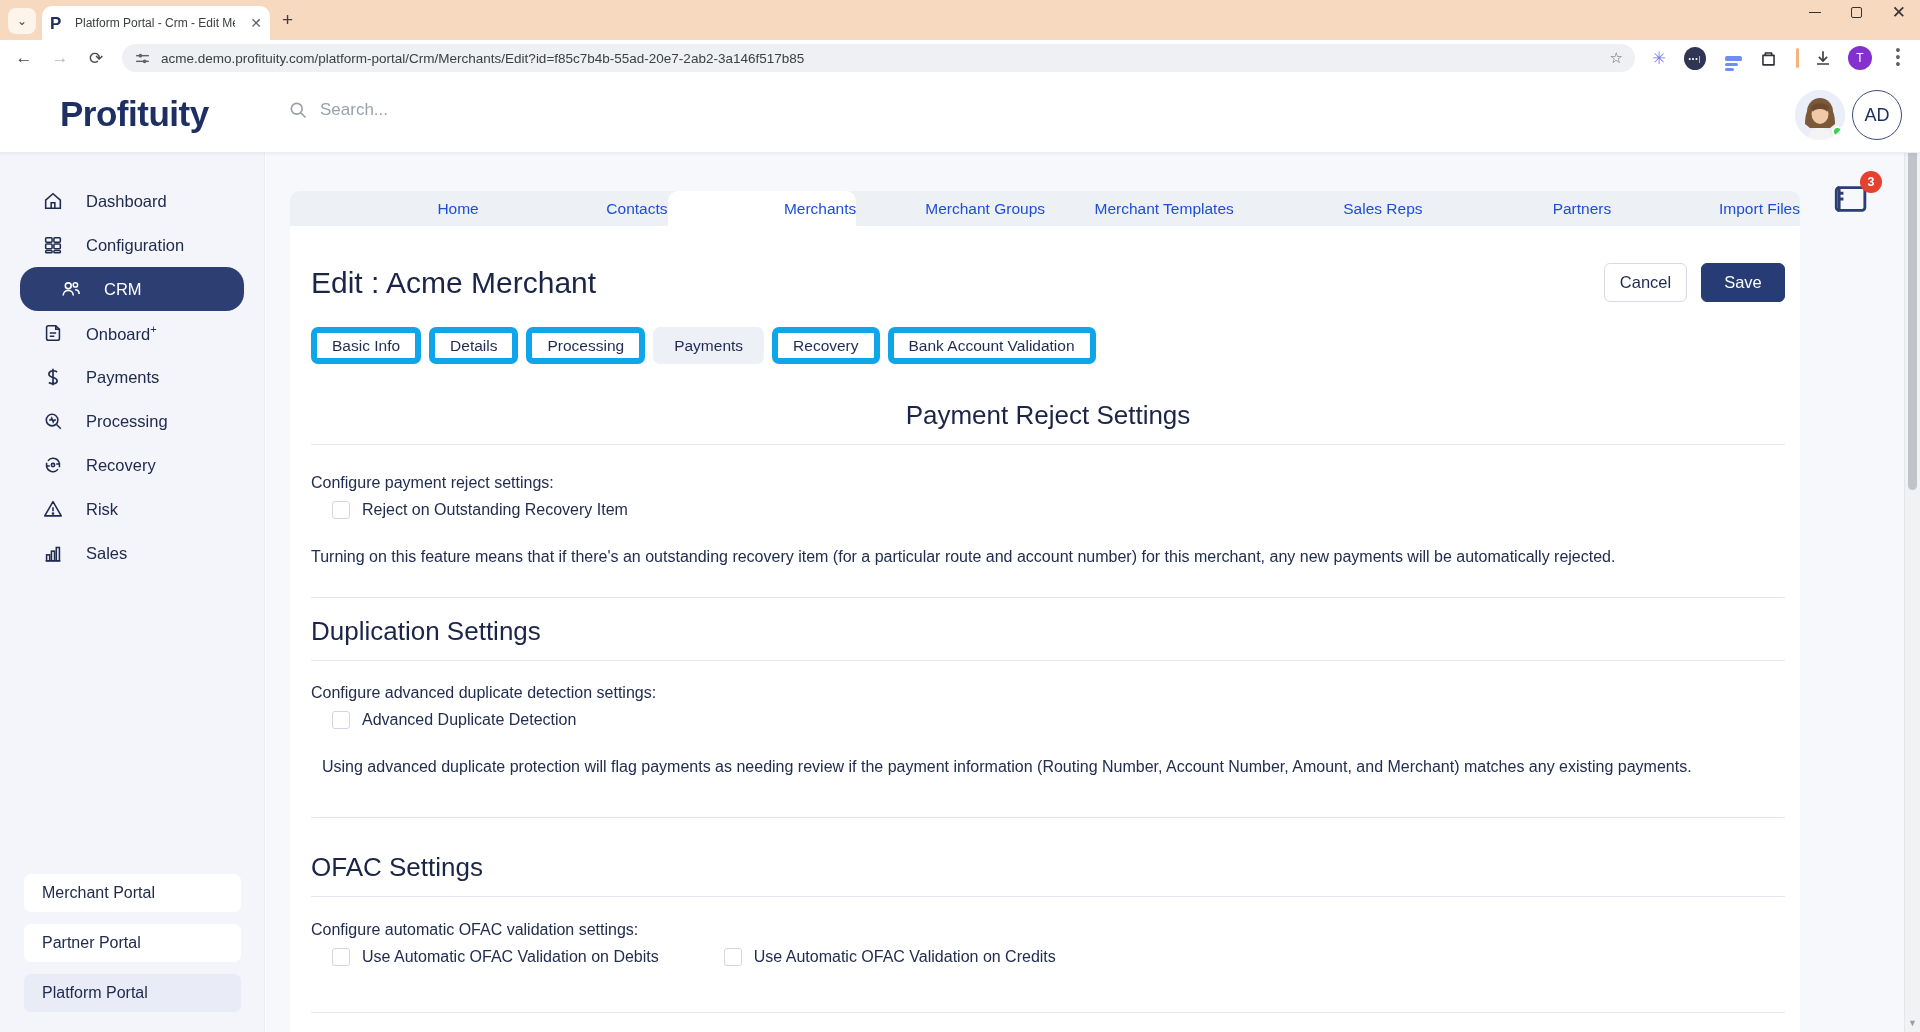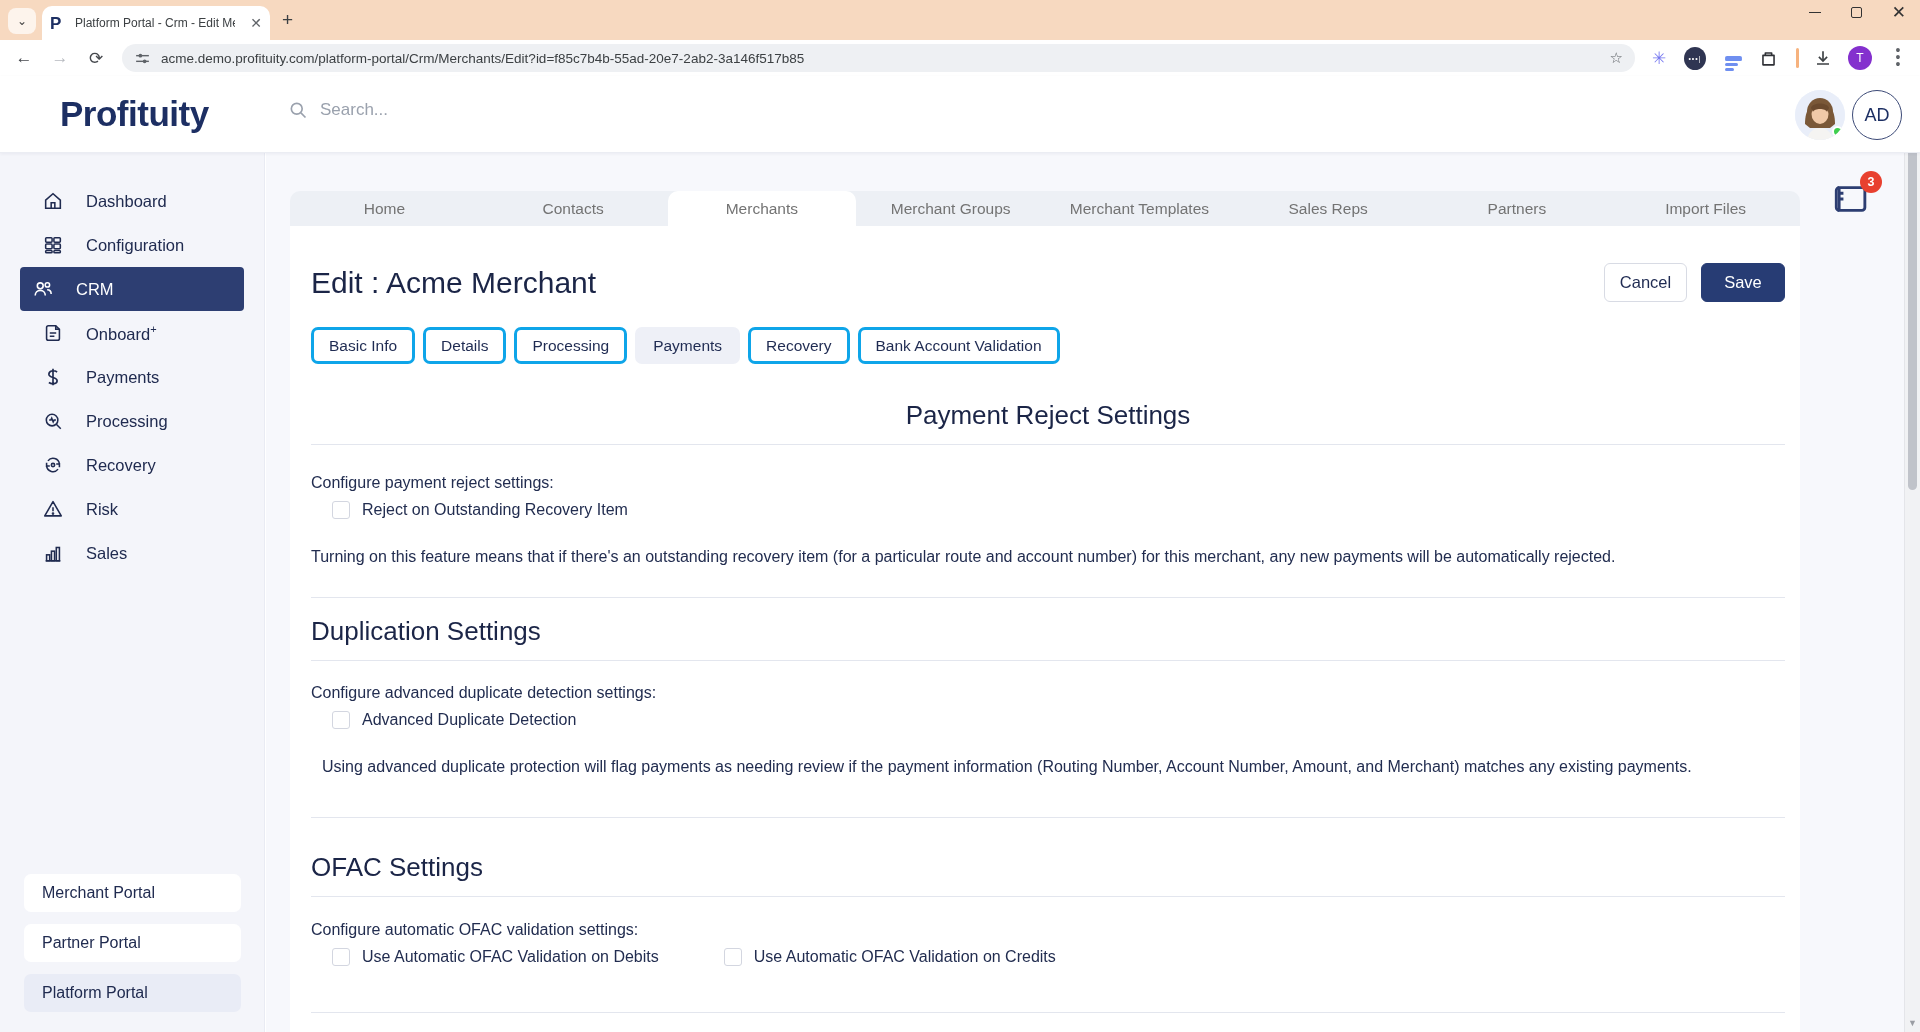--- a/index.html
+++ b/index.html
@@ -43,43 +43,43 @@
   .hsearch input::placeholder { color:#9aa1ad; }
   .avatar { position:absolute; left:1795px; top:14px; width:50px; height:50px; border-radius:50%; overflow:hidden; background:#eef3fb; }
   .avatar .dot { position:absolute; right:2px; bottom:3px; width:11px; height:11px; border-radius:50%; background:#3ecf4e; border:2px solid #fff; }
   .adcircle { position:absolute; left:1852px; top:14px; width:50px; height:50px; border-radius:50%; background:#fff; border:1.5px solid #3c4a77; color:#1d2f63; font-size:18px; display:flex; align-items:center; justify-content:center; }
 
   
   .sidebar { position:absolute; left:0; top:153px; width:265px; height:879px; background:#f4f5fa; border-right:1px solid #e9ebf3; }
   .snav { position:absolute; top:26px; left:0; width:100%; }
   .sitem { display:flex; align-items:center; gap:22px; height:44px; padding:0 0 0 42px; color:#202b50; font-size:16.5px; cursor:pointer; }
   .sitem svg { flex:none; }
-  .sitem.active { background:#2d3e72; color:#fff; border-radius:4px; margin:0 20px 0 20px; padding-left:12px; }
+  .sitem.active { background:#2d3e72; color:#fff; border-radius:18px; margin:0 20px 0 20px; padding-left:40px; }
   .sitem sup { font-size:11px; }
   .portals { position:absolute; left:24px; bottom:20px; width:217px; }
   .portal { height:38px; border-radius:7px; background:#fff; color:#202b50; font-size:16px; display:flex; align-items:center; padding-left:18px; margin-top:12px; cursor:pointer; }
   .portal.active { background:#e9ecf6; }
 
   
   .main { position:absolute; left:266px; top:153px; width:1638px; height:879px; background:#f7f8fc; }
   .toptabs { position:absolute; left:24px; top:38px; width:1510px; height:35px; background:#edf0f5; border-radius:10px 10px 0 0; display:flex; }
-  .ttab { flex:1; display:flex; align-items:center; justify-content:center; font-size:15.5px; color:#737373; cursor:pointer; border-radius:10px 10px 0 0; }
+  .ttab { flex:1; display:flex; align-items:center; justify-content:flex-end; font-size:15.5px; color:#1d4ed8; cursor:pointer; border-radius:10px 10px 0 0; }
   .ttab.active { background:#fff; }
   .card { position:absolute; left:24px; top:73px; width:1510px; height:806px; background:#fff; overflow:hidden; }
   .card-inner { padding:0 15px 0 21px; }
 
   .titlerow { display:flex; align-items:center; margin-top:37px; }
   .pagetitle { font-size:30px; color:#1b2547; font-weight:500; }
   .actions { margin-left:auto; display:flex; gap:14px; }
   .btn { height:39px; border-radius:6px; font-size:16.5px; display:flex; align-items:center; justify-content:center; cursor:pointer; font-family:"Liberation Sans", sans-serif; }
   .btn.cancel { width:83px; background:#fff; border:1px solid #d8dbe4; color:#1f2b52; }
   .btn.save { width:84px; background:#273c74; border:1px solid #273c74; color:#fff; }
 
   .subtabs { display:flex; gap:8px; margin-top:25px; }
-  .chip { height:37px; border:3px solid #0ea5e9; border-radius:7px; background:#fff; color:#1f2b52; font-size:15.5px; display:flex; align-items:center; padding:0 15px; cursor:pointer; }
+  .chip { height:37px; border:6px solid #0ea5e9; border-radius:7px; background:#fff; color:#1f2b52; font-size:15.5px; display:flex; align-items:center; padding:0 15px; cursor:pointer; }
   .chip.active { background:#eef0f7; border-color:#eef0f7; }
 
   .sect-h { font-size:26px; color:#1b2547; font-weight:500; }
   .rule { height:1px; background:#e3e6ee; margin-top:13px; }
   .intro { font-size:16px; color:#222d50; }
   .cbrow { display:flex; align-items:center; gap:12px; margin-top:9px; padding-left:21px; }
   .cb { width:18px; height:18px; border:1px solid #d3d6e0; border-radius:3px; background:#fff; flex:none; cursor:pointer; }
   .cblabel { font-size:16px; color:#222d50; }
   .desc { font-size:16px; color:#222d50; }
 

